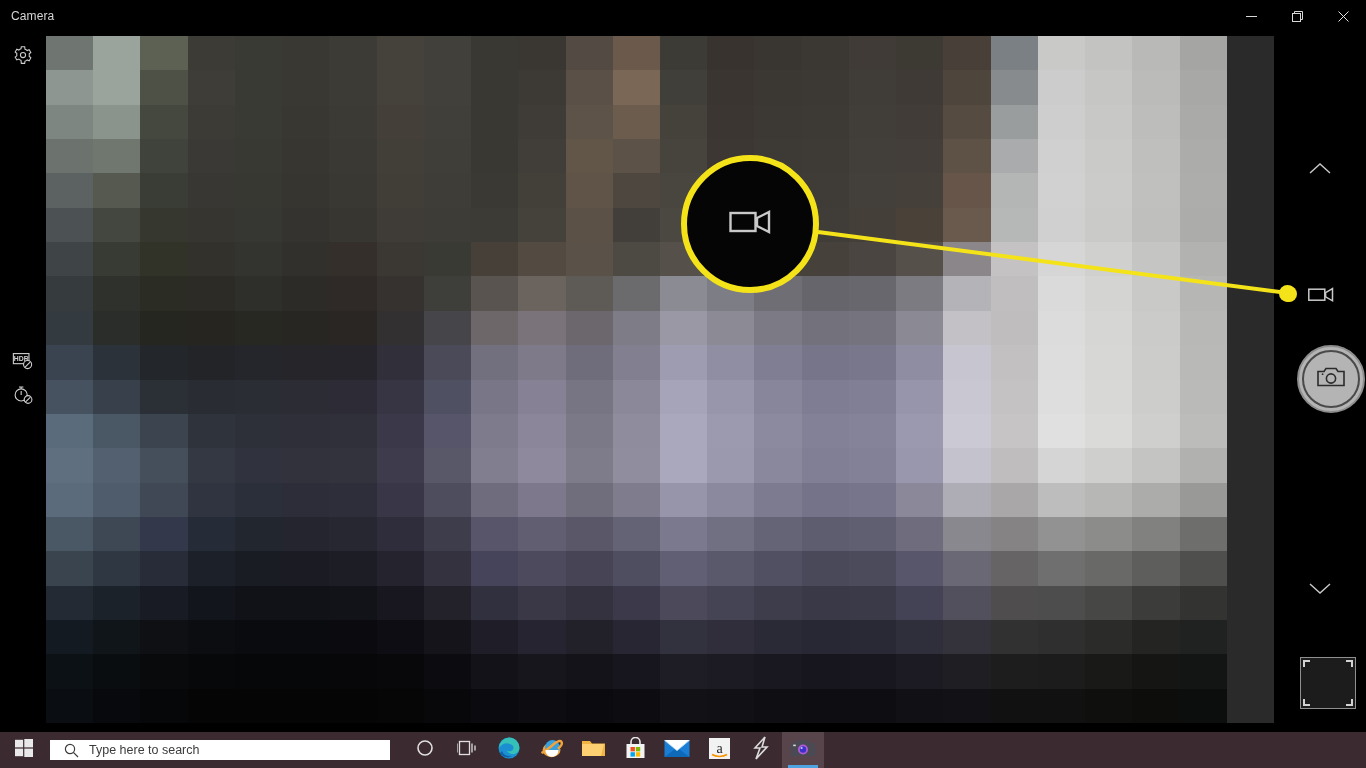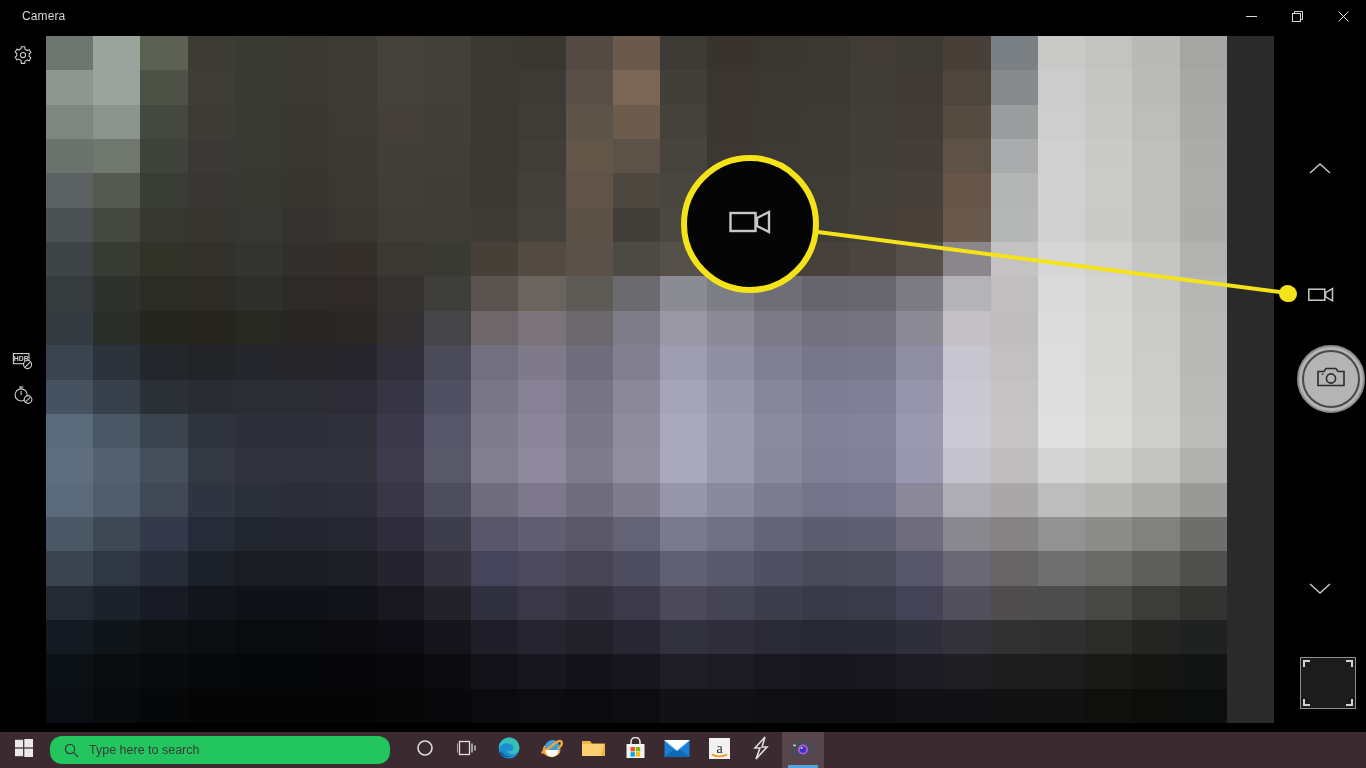--- a/index.html
+++ b/index.html
@@ -10,21 +10,21 @@
     overflow: hidden;
   }
   #app { position: relative; width: 1366px; height: 768px; background: #000; }
 
   
   .titlebar {
     position: absolute; left: 0; top: 0; width: 1366px; height: 32px;
     background: #000; display: flex; align-items: center;
   }
   .title-text {
-    color: #d6d6d6; font-size: 12px; margin-left: 22px; letter-spacing: .1px;
+    color: #d6d6d6; font-size: 12px; margin-left: 11px; letter-spacing: .1px;
   }
   .wincontrols { position: absolute; right: 0; top: 0; height: 32px; display: flex; }
   .wc { width: 46px; height: 32px; display: flex; align-items: center; justify-content: center; }
   .wc svg { display: block; }
 
   
   .appbody { position: absolute; left: 0; top: 32px; width: 1366px; height: 700px; background: #000; }
 
   
   .leftrail { position: absolute; left: 0; top: 0; width: 46px; height: 700px; background: #000; }
@@ -78,22 +78,22 @@
     background:#f5e31a;
   }
 
   
   .taskbar {
     position:absolute; left:0; top:732px; width:1366px; height:36px;
     background:#3b2b30; display:flex; align-items:center;
   }
   .start { width:48px; height:36px; display:flex; align-items:center; justify-content:center; }
   .searchbox {
-    width:340px; height:28px; margin-left:2px; background:#22c55e;
-    display:flex; align-items:center; border-radius:12px;
+    width:340px; height:20px; margin-left:2px; background:#ffffff;
+    display:flex; align-items:center; border-radius:0;
   }
   .search-ph { font-size:12.5px; color:#3b3b3b; margin-left:10px; }
   .tb-icons { display:flex; align-items:center; height:36px; margin-left:14px; }
   .tb-item { width:42px; height:36px; display:flex; align-items:center; justify-content:center; position:relative; }
   .tb-item.active { background:#57454b; }
   .tb-item.active::after {
     content:""; position:absolute; left:6px; right:6px; bottom:0; height:3px; background:#4ea3e0;
   }
   .mosaic-px { shape-rendering: crispEdges; }
 </style>

